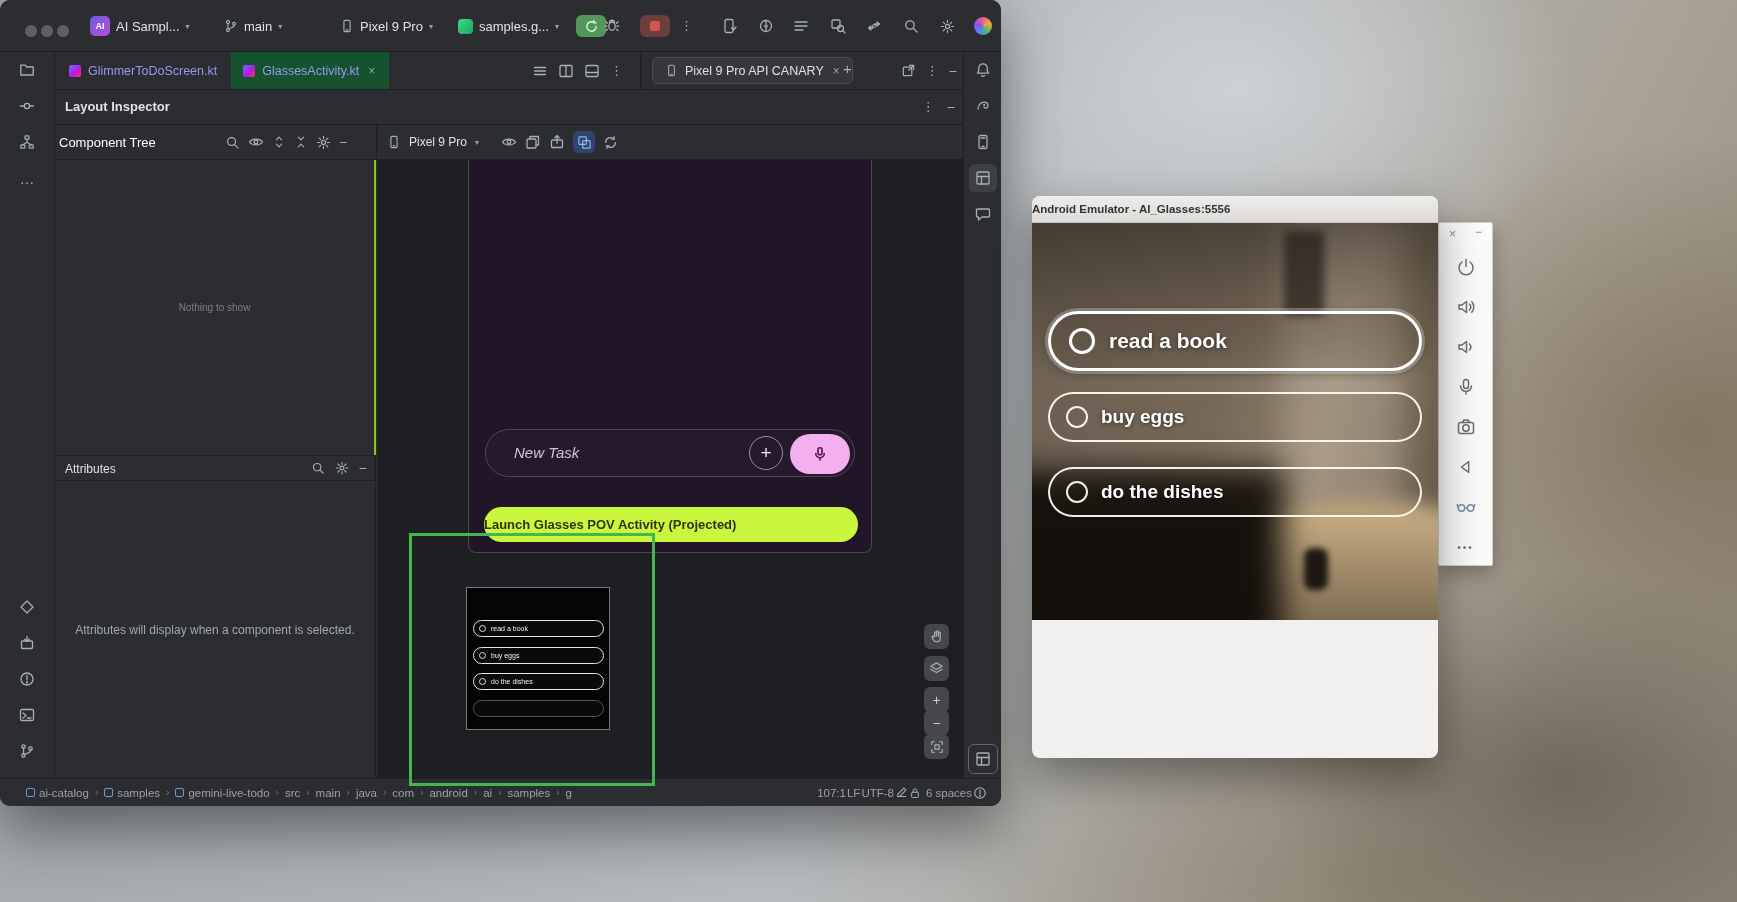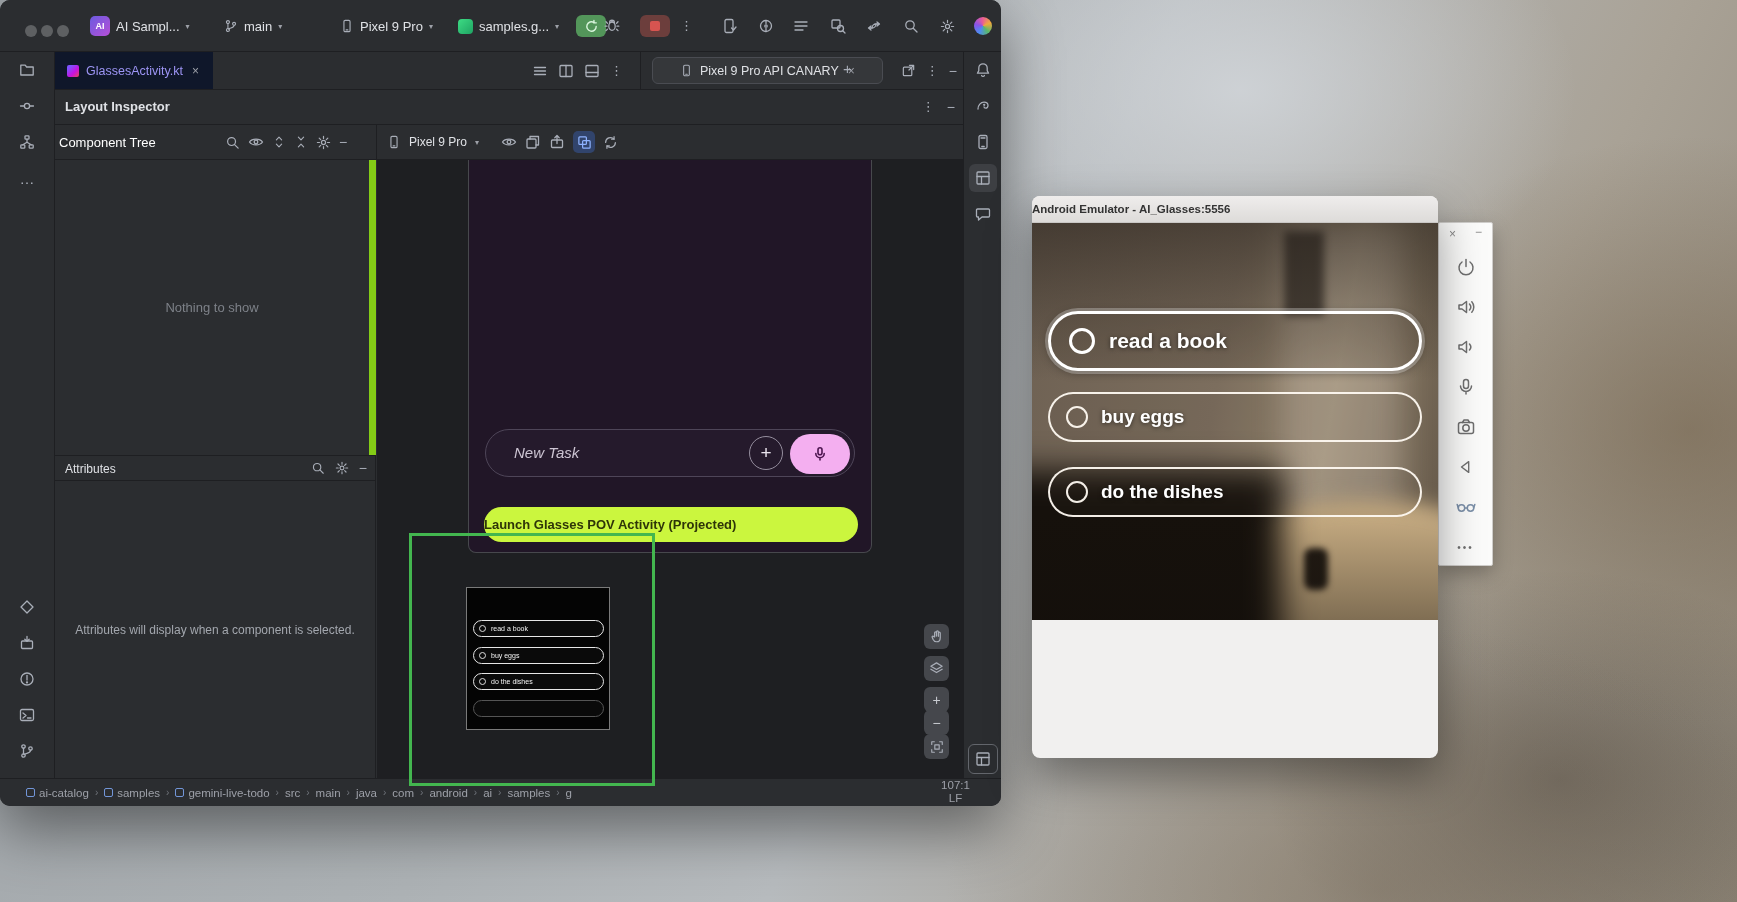--- a/index.html
+++ b/index.html
@@ -41,41 +41,41 @@
             display:flex; flex-direction:column; align-items:center; padding:4px 0 5px; }
   .rstrip { position:absolute; left:963px; top:52px; width:38px; height:726px; border-left:1px solid #1e1f22;
             display:flex; flex-direction:column; align-items:center; padding:4px 0 5px; }
   .sitem { width:28px; height:28px; margin-bottom:8px; border-radius:6px; display:flex; align-items:center; justify-content:center; }
   .sitem.sel { background:#3d3f43; }
   .mt-auto { margin-top:auto; }
   
   .tabbar { position:absolute; left:55px; top:52px; width:908px; height:38px; border-bottom:1px solid #1e1f22; }
   .tabs-row { position:absolute; left:0; top:0; height:100%; display:flex; }
   .etab { display:flex; align-items:center; gap:7px; padding:0 14px; height:100%; font-size:12.5px; color:#9d95f5; }
-  .etab.active { background:#0f172a;padding-left:12px; }
+  .etab.active { background:#14532d;padding-left:12px; }
   .kicon { width:12px; height:12px; border-radius:2px; background:linear-gradient(135deg,#7f52ff 20%,#c711e1 60%,#e44857); }
   .tclose { font-size:12px; color:#9da0a8; margin-left:2px; }
   .editor-actions { position:absolute; left:477px; top:0; height:100%; display:flex; align-items:center; gap:10px; }
   .tab-divider { position:absolute; left:585px; top:0; height:100%; border-left:1px solid #1e1f22; }
-  .rdtab { position:absolute; left:597px; top:5px; height:27px; display:flex; align-items:center; gap:7px; padding:0 27px;
+  .rdtab { position:absolute; left:597px; top:5px; height:27px; display:flex; align-items:center; gap:7px; padding:0 12px;
            background:#35373a; border:1px solid #4a4c52; border-radius:6px; font-size:12.5px; color:#dfe1e5; }
   .rdplus { position:absolute; left:788px; top:8px; font-size:15px; color:#a9aeb8; }
   .rd-actions { position:absolute; right:6px; top:0; height:100%; display:flex; align-items:center; gap:10px; }
   
   .li-header { position:absolute; left:55px; top:90px; width:908px; height:35px; border-bottom:1px solid #1e1f22; }
   .li-title { position:absolute; left:10px; top:9px; font-size:13px; font-weight:bold; color:#dfe1e5; }
   .hdr-actions { position:absolute; right:8px; top:0; height:100%; display:flex; align-items:center; gap:12px; }
   .li-toolbar { position:absolute; left:55px; top:125px; width:908px; height:35px; border-bottom:1px solid #1e1f22; }
   .ct-title { position:absolute; left:4px; top:10px; font-size:13px; color:#ffffff; }
   .ct-actions { position:absolute; left:170px; top:0; height:100%; display:flex; align-items:center; gap:8px; }
   .lt-divider { position:absolute; left:321px; top:0; height:100%; border-left:1px solid #1e1f22; }
   .dev-actions { position:absolute; left:332px; top:0; height:100%; display:flex; align-items:center; gap:8px; font-size:12px; color:#dfe1e5; }
   .active-tool { width:22px; height:22px; border-radius:5px; background:rgba(64,115,230,.33); display:flex; align-items:center; justify-content:center; }
-  .ct-area { position:absolute; left:55px; top:160px; width:321px; height:295px; border-right:7px solid #84cc16;
-             display:flex; align-items:center; justify-content:center; color:#7d8188; font-size:13px; }
+  .ct-area { position:absolute; left:55px; top:160px; width:321px; height:295px; border-right:2px solid #84cc16;
+             display:flex; align-items:center; justify-content:center; color:#7d8188; font-size:10px; }
   .attr-header { position:absolute; left:55px; top:455px; width:321px; height:26px; border-top:1px solid #1e1f22; border-bottom:1px solid #1e1f22; border-right:1px solid #1e1f22; }
   .attr-title { position:absolute; left:10px; top:6px; font-size:12px; color:#dfe1e5; }
   .attr-actions { position:absolute; right:8px; top:0; height:100%; display:flex; align-items:center; gap:10px; }
   .attr-area { position:absolute; left:55px; top:481px; width:321px; height:297px; border-right:1px solid #1e1f22;
                display:flex; align-items:center; justify-content:center; color:#a3a7ae; font-size:12px; }
   
   .device-pane { position:absolute; left:377px; top:160px; width:586px; height:618px; background:#1e1f22; }
   .screen { position:absolute; left:91px; top:0; width:404px; height:393px; background:#211627;
             border:1px solid #47484d; border-top:none; border-radius:0 0 8px 8px; }
   .newtask { position:absolute; left:16px; top:269px; width:370px; height:48px; border:1.5px solid #4e4558;
@@ -96,21 +96,21 @@
   .vc { position:absolute; left:924px; width:25px; height:25px; background:#45474c; border-radius:6px;
         display:flex; align-items:center; justify-content:center; color:#c9ccd1; font-size:14px; z-index:4; }
   .br-tool { position:absolute; left:968px; top:744px; width:30px; height:30px; border:1px solid #63666c; border-radius:6px;
              display:flex; align-items:center; justify-content:center; }
   
   .statusbar { position:absolute; left:0; top:778px; width:1001px; height:28px; border-top:1px solid #1e1f22; background:#2b2d30; }
   .crumbs { position:absolute; left:26px; top:0; height:100%; display:flex; align-items:center; gap:6px; font-size:11.5px; color:#9da0a8; }
   .crumb { display:flex; align-items:center; gap:4px; }
   .crumb-ic { width:9px; height:9px; border:1.3px solid #7296d8; border-radius:2px; }
   .csep { color:#6f737a; font-size:10px; }
-  .sb-right { position:absolute; right:14px; top:0; height:100%; display:flex; align-items:center; gap:1px; font-size:11.5px; color:#9da0a8;flex-direction:column; }
+  .sb-right { position:absolute; right:14px; top:0; height:100%; display:flex; align-items:center; gap:1px; font-size:11.5px; color:#9da0a8; }
   .sb-group { display:flex; align-items:center; gap:5px; }
   
   .emu { position:absolute; left:1032px; top:196px; width:406px; height:562px; border-radius:8px; overflow:hidden;
          background:#f1f0ef; box-shadow:0 18px 45px rgba(0,0,0,.4); z-index:10; }
   .emu-title { height:27px; background:linear-gradient(#efedec,#dddbd9); border-bottom:1px solid #c9c7c5;
                display:flex; align-items:center; justify-content:flex-start; font-size:11.5px; font-weight:bold; color:#333; }
   .emu-screen { position:absolute; left:0; top:27px; width:406px; height:397px; overflow:hidden;
                 background:linear-gradient(100deg,#6e6153 0%,#7c6e5e 45%,#97876f 70%,#605446 100%); }
   .blob { position:absolute; }
   .emu-overlay { position:absolute; inset:0;
@@ -328,20 +328,24 @@
       </div>
       <div class="sitem">
         <svg class="s" width="16" height="16" viewBox="0 0 16 16">
             <path d="M2.5 3h11a1 1 0 0 1 1 1v6a1 1 0 0 1-1 1H7l-3.5 3v-3h-1a1 1 0 0 1-1-1V4a1 1 0 0 1 1-1Z"></path>
           </svg>
       </div>
     </div>
 
     <div class="tabbar">
       <div class="tabs-row">
+        <div class="etab">
+          <span class="kicon"></span>
+          <span>GlimmerToDoScreen.kt</span>
+        </div>
         <div class="etab active">
           <span class="kicon"></span>
           <span>GlassesActivity.kt</span>
           <span class="tclose">×</span>
         </div>
       </div>
       <div class="editor-actions">
         <svg class="s" width="16" height="16" viewBox="0 0 16 16">
             <path d="M2.5 4.5h11M2.5 8h11M2.5 11.5h11"></path>
           </svg>

